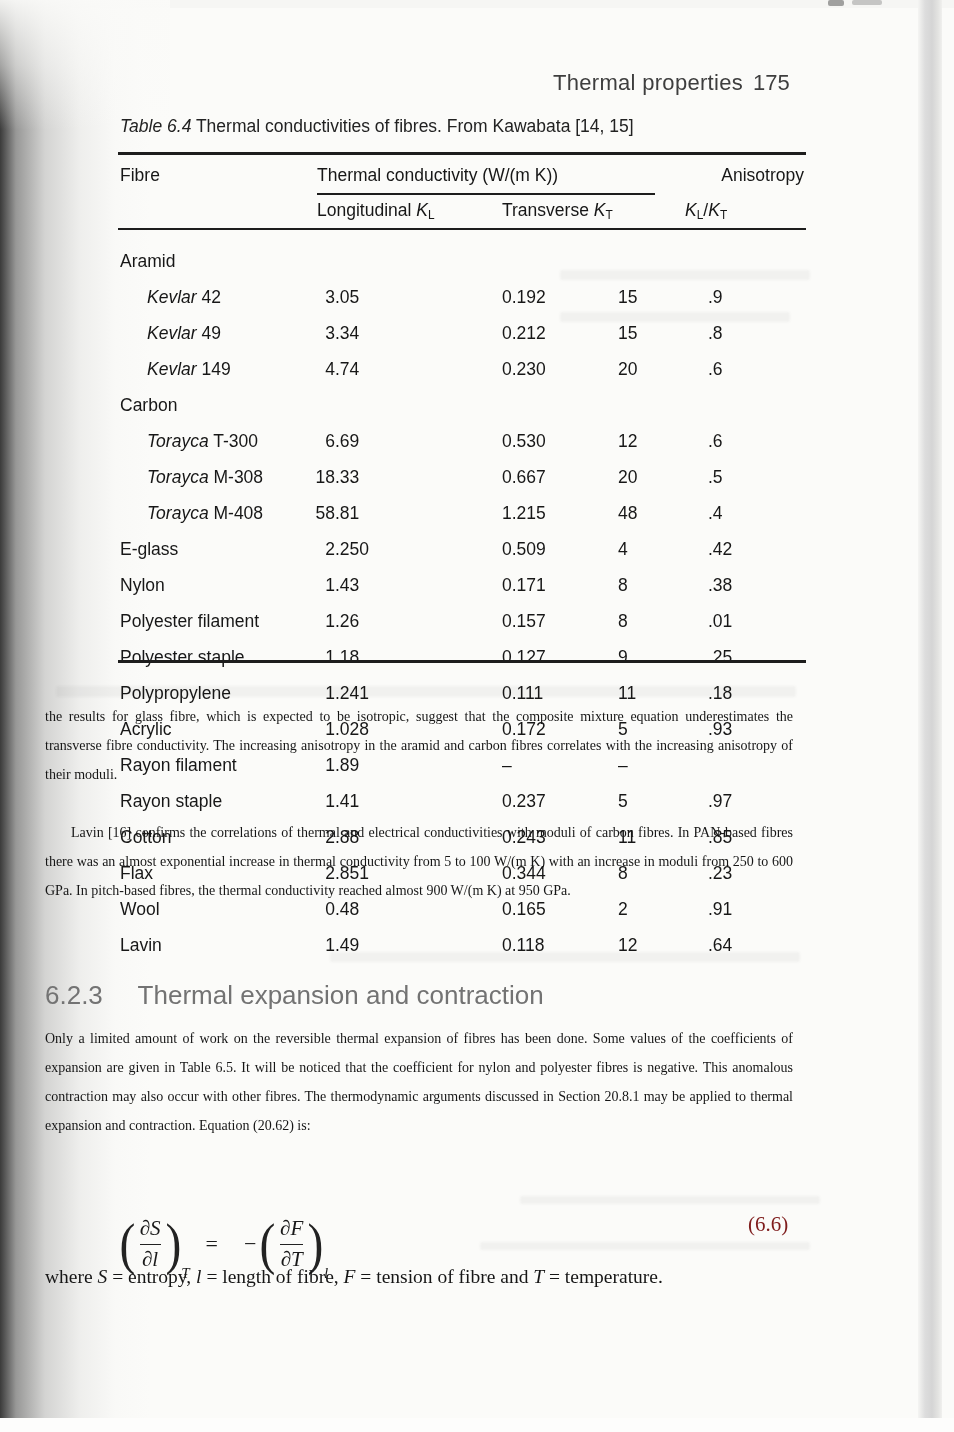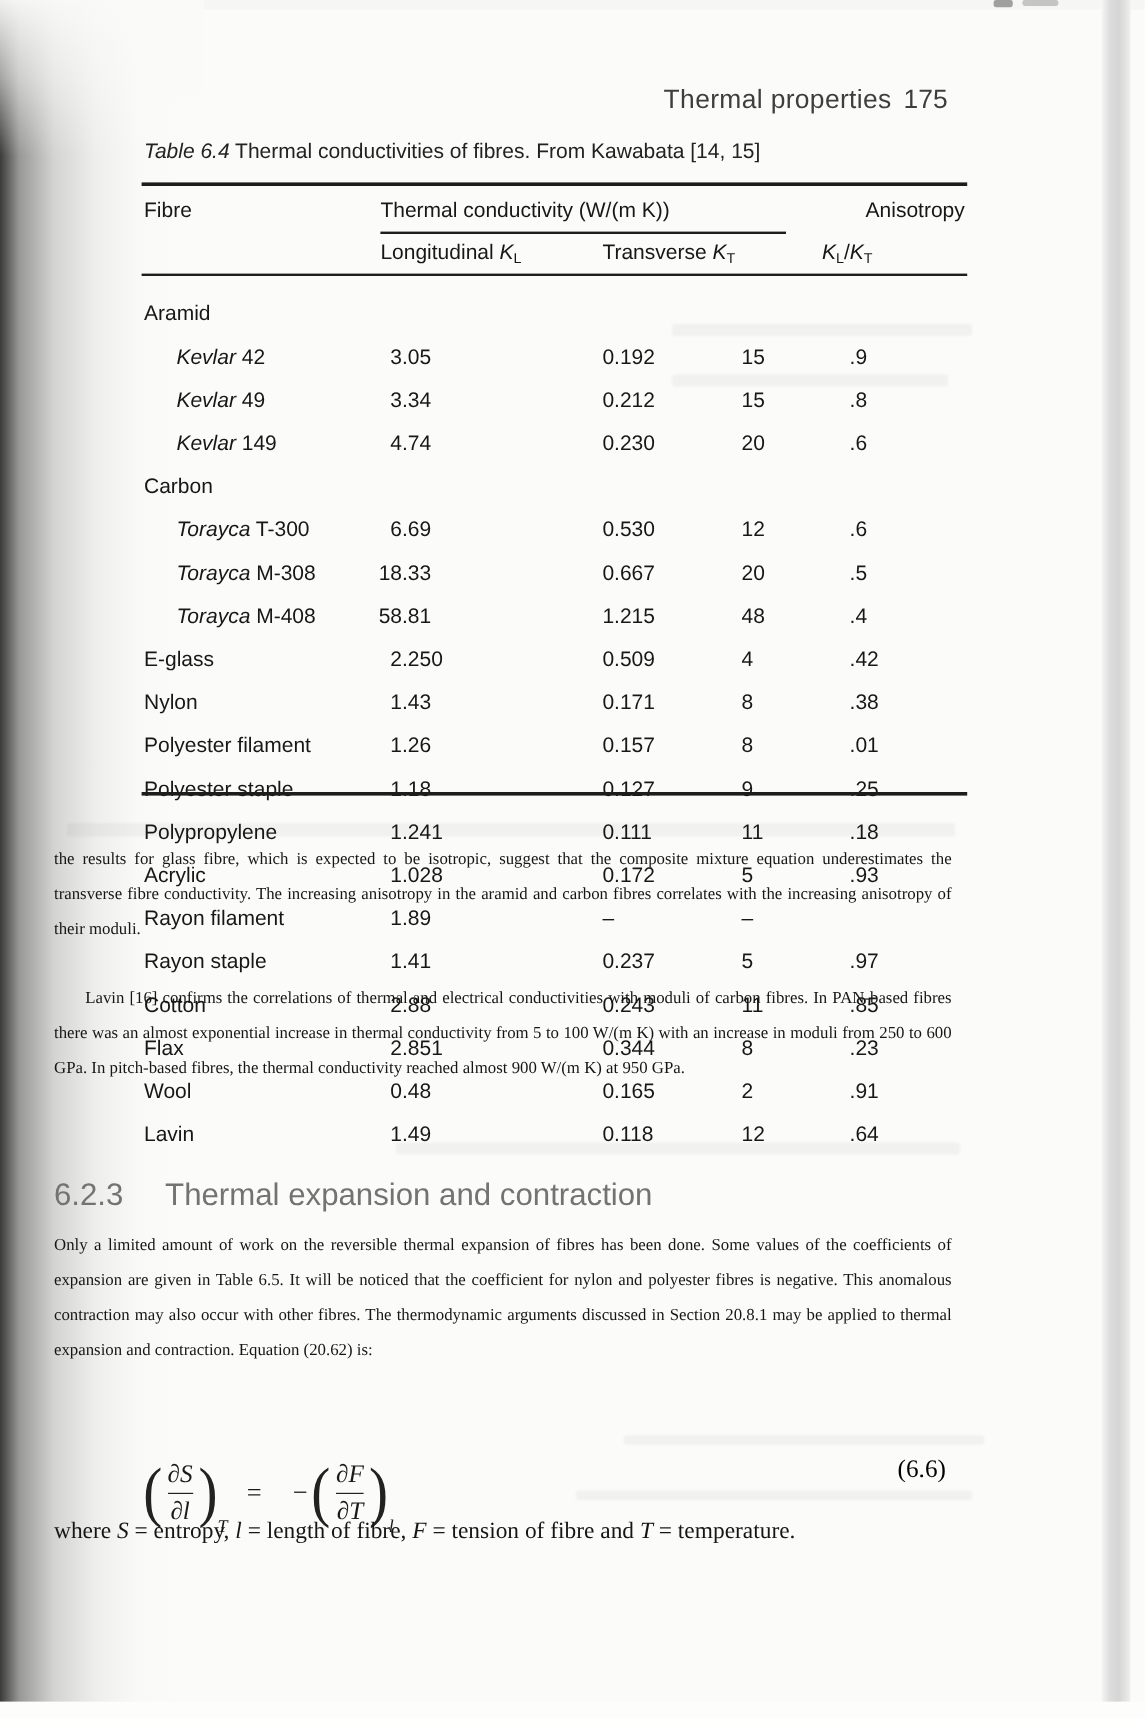--- a/index.html
+++ b/index.html
@@ -61,21 +61,21 @@
   .equation{position:absolute;left:118px;top:1196px;height:96px;display:flex;align-items:center;
             font-family:"Liberation Serif",serif;color:#1a1a1a;}
   .frac{display:inline-flex;flex-direction:column;align-items:center;font-style:italic;
         font-size:21px;line-height:1.1;padding:0 3px;}
   .frac .bar{width:100%;border-top:1.6px solid #222;margin:3px 0;height:0;}
   .paren{font-size:56px;font-weight:300;color:#222;transform:scaleX(.85);line-height:1;}
   .esub{font-style:italic;font-size:15px;align-self:flex-end;margin:0 4px 10px -1px;}
   .eqsign{font-size:22px;margin:0 12px;}
   .minus{font-size:22px;margin-left:14px;margin-right:2px;}
   .eqnum{position:absolute;left:748px;top:1212px;font-family:"Liberation Serif",serif;
-         font-size:21px;color:#000000;}
+         font-size:21px;color:#7f1d1d;}
   .defs{position:absolute;left:45px;top:1266px;width:760px;font-family:"Liberation Serif",serif;
         font-size:19.5px;color:#161616;}
 </style>
 </head>
 <body>
 
 <div class="sheet">
 
   <div class="edge-top"></div>
   <div class="spine"></div>

